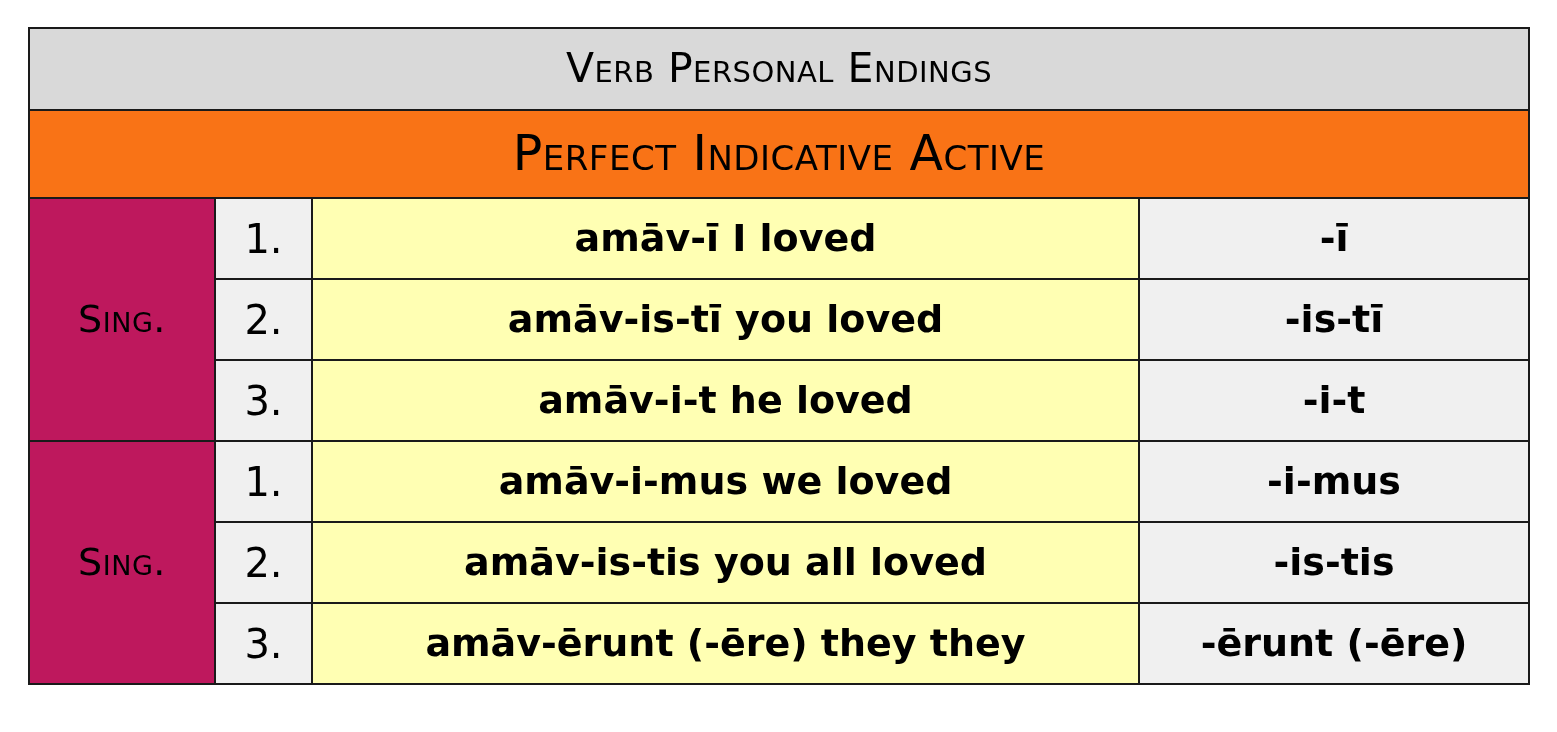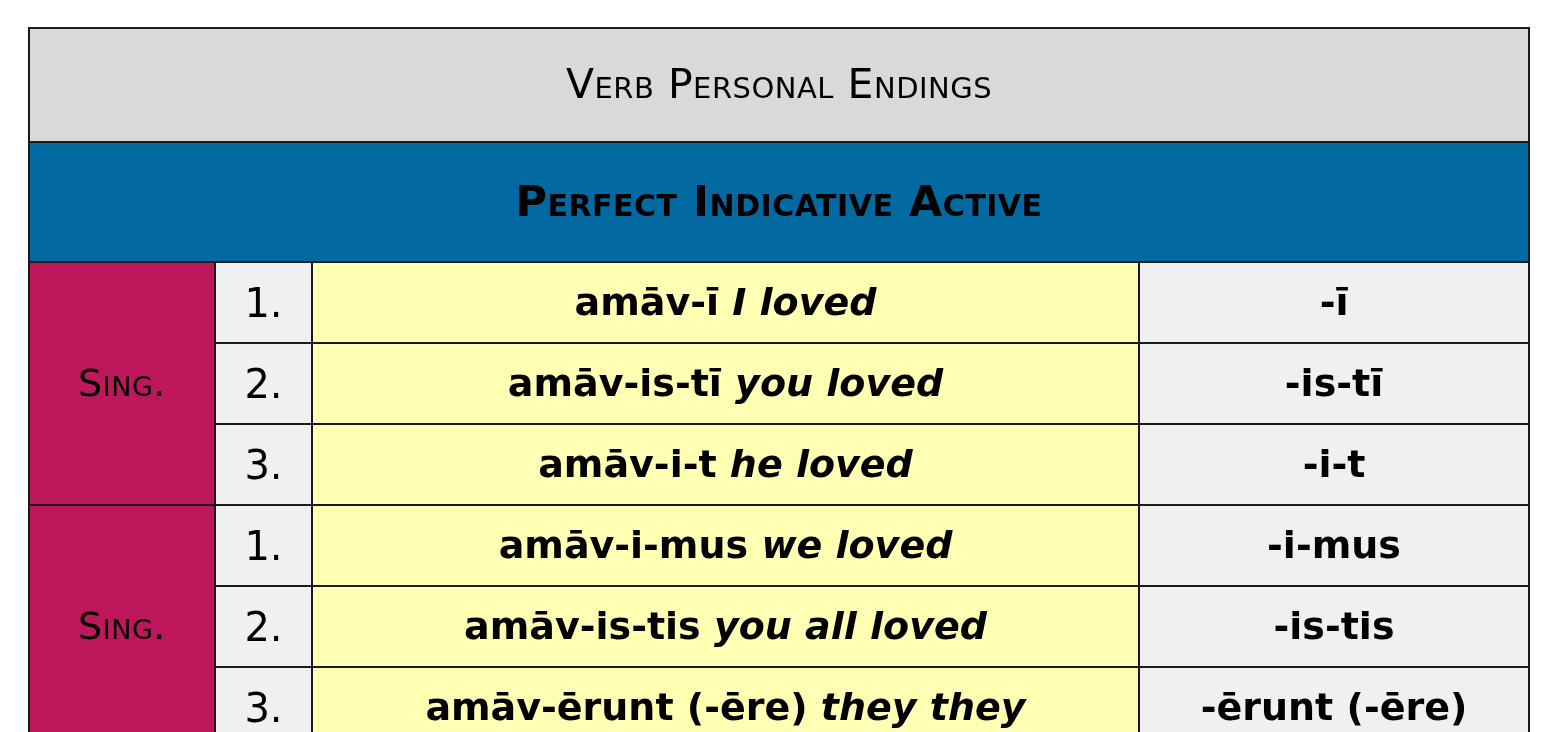--- a/index.html
+++ b/index.html
@@ -24,21 +24,21 @@
 
   table.paradigm {
     border-collapse: collapse;
     table-layout: fixed;
     width: 1500px;
     height: 655px;
   }
 
   table.paradigm td {
     border: 2px solid #1a1a1a;
-    padding: 16px;
+    padding: 0;
     text-align: center;
     vertical-align: middle;
     color: #000000;
     line-height: 1.05;
   }
 
   
   col.c-label   { width: 186px; }
   col.c-num     { width: 97px;  }
   col.c-form    { width: 827px; }
@@ -47,25 +47,25 @@
   
   .hdr {
     background: #d9d9d9;
     font-size: 41px;
     font-variant: small-caps;
     letter-spacing: 0.5px;
     font-weight: normal;
     height: 80px;
   }
   .hdr-sub {
-    background: #0369a1;
-    font-size: 43px;
+    background: #f97316;
+    font-size: 49px;
     font-variant: small-caps;
     letter-spacing: 0.5px;
-    font-weight: bold;
+    font-weight: normal;
     height: 86px;
   }
 
   
   .numcell {
     background: #f0f0f0;
     font-size: 40px;
     font-weight: normal;
     text-align: left;
     padding-left: 14px;
@@ -82,21 +82,20 @@
 
   
   .formcell {
     background: #ffffb3;
     font-size: 38px;
     font-weight: bold;
     padding: 0 10px;
     white-space: nowrap;
   }
   .formcell .gloss {
-    font-style: italic;
     font-weight: bold;
   }
 
   
   .endcell {
     background: #f0f0f0;
     font-size: 38px;
     font-weight: bold;
     white-space: nowrap;
     padding: 0 6px;

